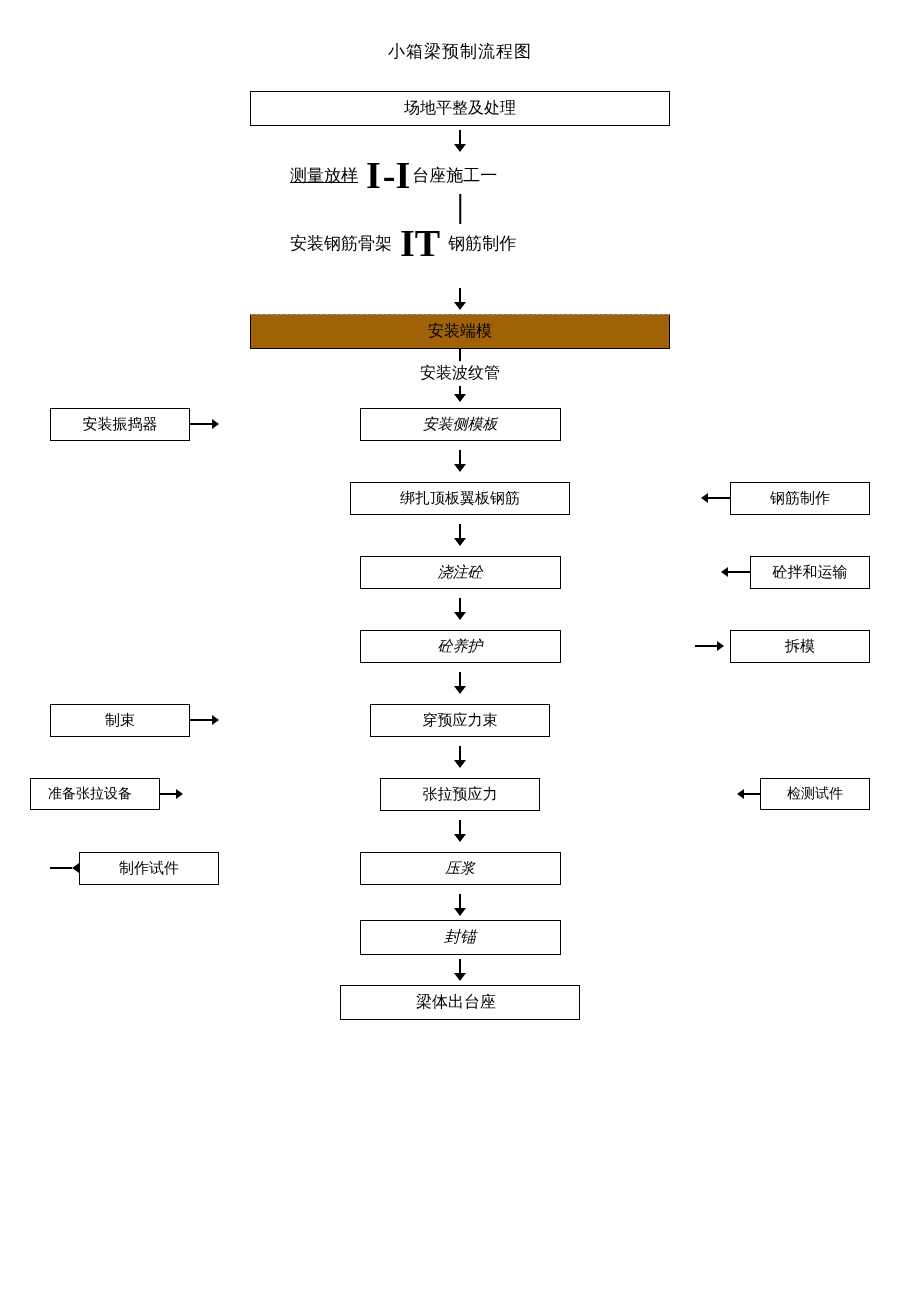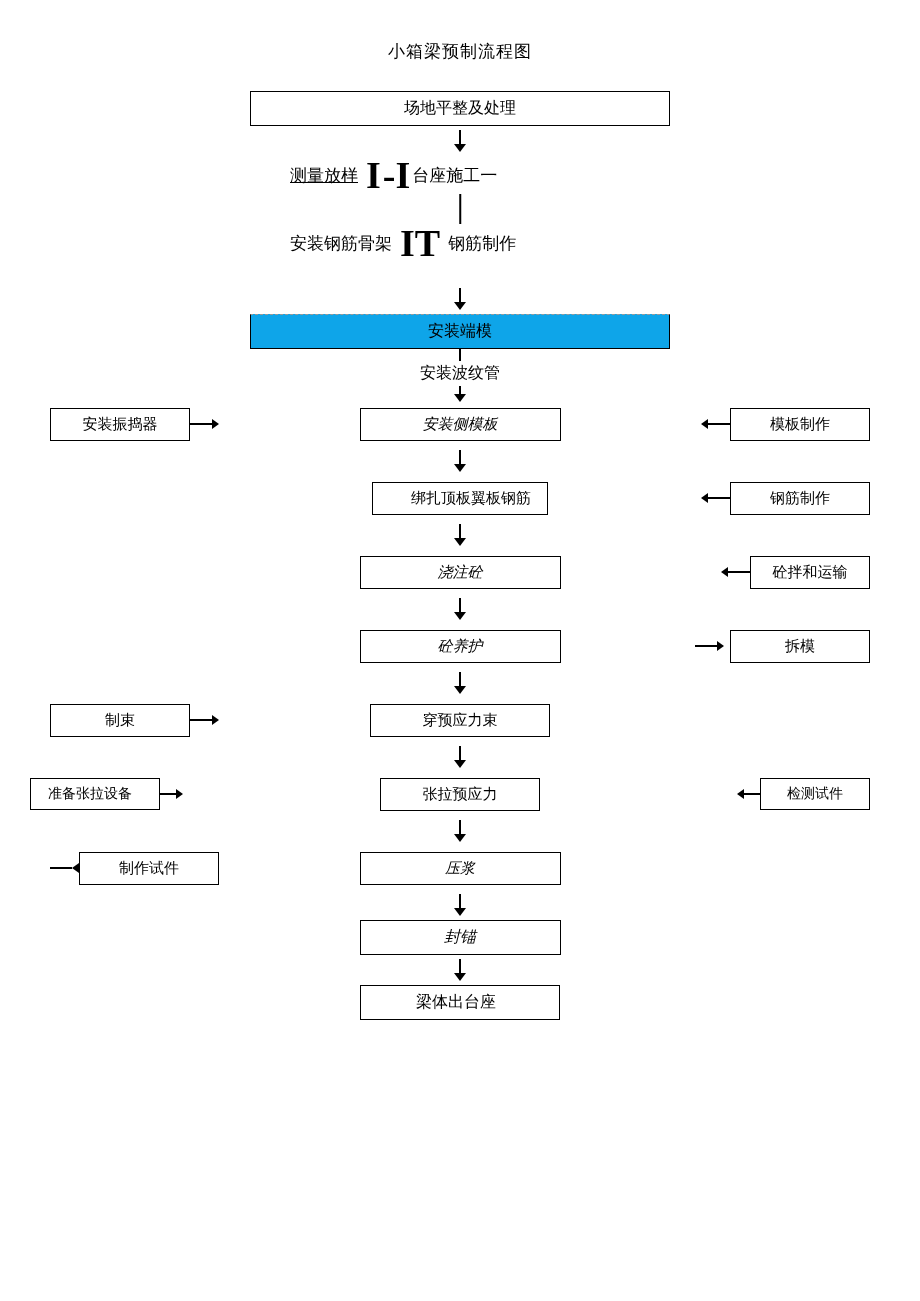--- a/index.html
+++ b/index.html
@@ -178,53 +178,48 @@
       </div>
     </div>
 
     <div style="height:18px;"></div>
 
     <div class="down-arrow-section">
       <div class="vertical-line-only"></div>
       <div class="arrow-head-down"></div>
     </div>
 
-    <div style="border: 1.5px solid #000; border-top: 1px dashed #999; width:420px; padding:6px 16px; text-align:center; background:#0ea5e9; font-size:16px;">安装端模</div>
+    <div style="border: 1.5px solid #000; border-top: 1px dashed #999; width:420px; padding:6px 16px; text-align:center; background:#a16207; font-size:16px;">安装端模</div>
 
     <div style="display:flex; flex-direction:column; align-items:center;">
       <div style="width:1.5px; height:12px; background:#000;"></div>
       <div style="font-size:16px; margin:2px 0;">安装波纹管</div>
       <div style="width:1.5px; height:8px; background:#000;"></div>
       <div class="arrow-head-down"></div>
     </div>
 
     <div class="row-with-sides" style="height:44px;">
 
       <div class="left-unit">
         <div class="box box-small" style="font-size:15px;">安装振捣器</div>
         <div class="h-connector" style="width:22px;"></div>
         <div class="arrow-tip-right"></div>
       </div>
 
       <div class="box box-medium" style="font-size:15px;">安装侧模板</div>
 
-      <div class="right-unit">
-        <div class="arrow-tip-left"></div>
-        <div class="h-connector" style="width:22px;"></div>
-        <div class="box box-small" style="font-size:15px;">模板制作</div>
-      </div>
-    </div>
-
-    <div class="down-arrow-section">
-      <div class="vertical-line-only"></div>
-      <div class="arrow-head-down"></div>
-    </div>
-
-    <div class="row-with-sides" style="height:44px;">
-      <div class="box" style="width:176px; font-size:15px;text-align:right;">绑扎顶板翼板钢筋</div>
+    </div>
+
+    <div class="down-arrow-section">
+      <div class="vertical-line-only"></div>
+      <div class="arrow-head-down"></div>
+    </div>
+
+    <div class="row-with-sides" style="height:44px;">
+      <div class="box" style="width:220px; font-size:15px;">绑扎顶板翼板钢筋</div>
       <div class="right-unit">
         <div class="arrow-tip-left"></div>
         <div class="h-connector" style="width:22px;"></div>
         <div class="box box-small" style="font-size:15px;">钢筋制作</div>
       </div>
     </div>
 
     <div class="down-arrow-section">
       <div class="vertical-line-only"></div>
       <div class="arrow-head-down"></div>
@@ -305,16 +300,16 @@
       <div class="arrow-head-down"></div>
     </div>
 
     <div class="box box-medium" style="font-size:16px;">封锚</div>
 
     <div class="down-arrow-section">
       <div class="vertical-line-only"></div>
       <div class="arrow-head-down"></div>
     </div>
 
-    <div class="box" style="width:200px; font-size:16px;padding-left:8px;">梁体出台座</div>
+    <div class="box" style="width:240px; font-size:16px;padding-left:8px;">梁体出台座</div>
 
   </div>
 </div>
 
 </body></html>

